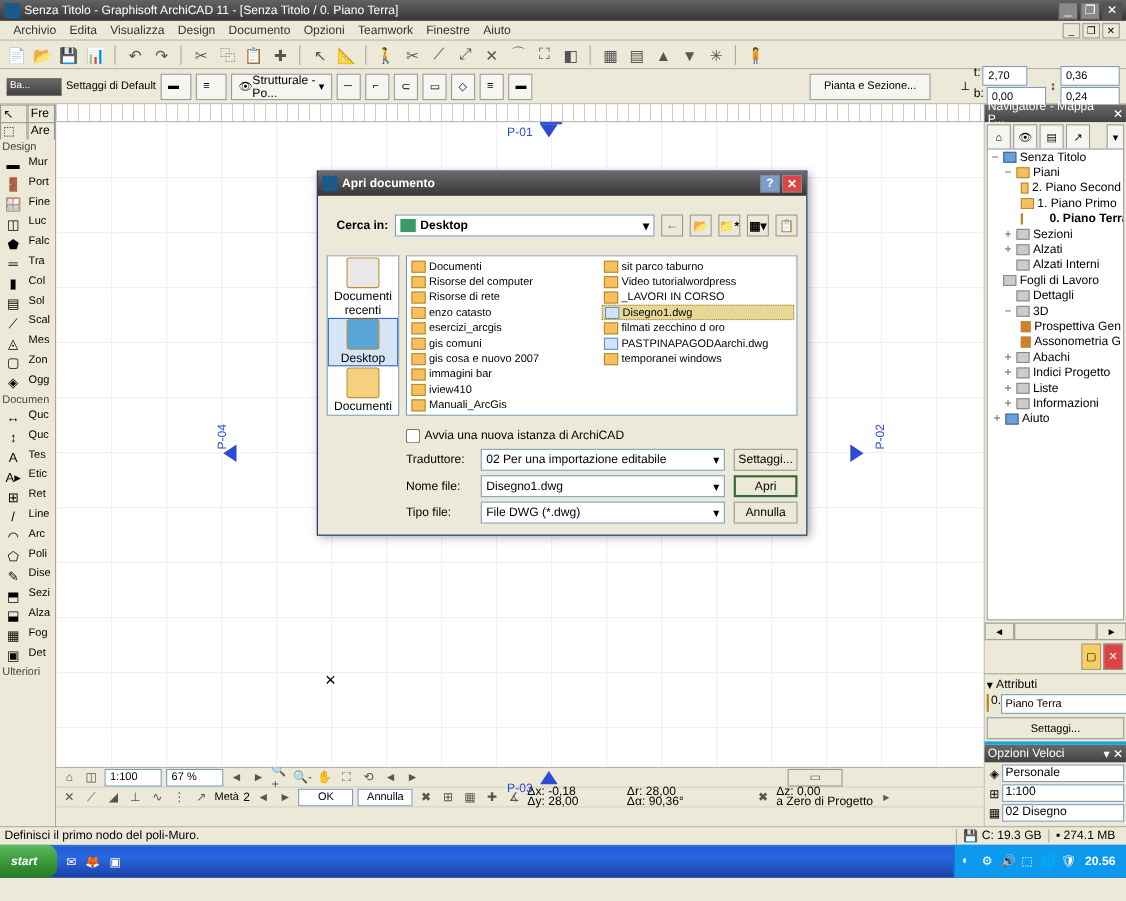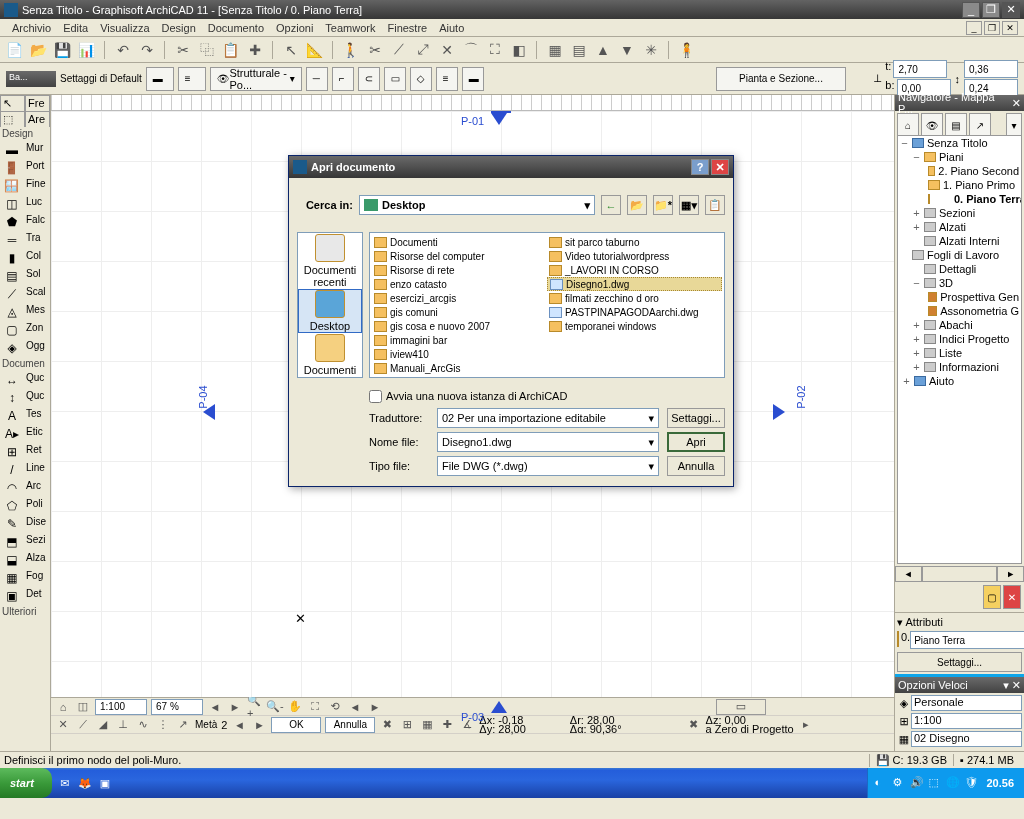--- a/index.html
+++ b/index.html
@@ -179,27 +179,27 @@
   <div class="info-btn" style="width:28px">≡</div>
   <div class="info-btn" style="width:92px">👁 <span>Strutturale - Po...</span> ▾</div>
   <div class="info-btn" style="width:22px">─</div>
   <div class="info-btn" style="width:22px">⌐</div>
   <div class="info-btn" style="width:22px">⊂</div>
   <div class="info-btn" style="width:22px">▭</div>
   <div class="info-btn" style="width:22px">◇</div>
   <div class="info-btn" style="width:22px">≡</div>
   <div class="info-btn" style="width:22px">▬</div>
   <div style="flex:1"></div>
-  <button class="info-btn" style="width:130px;justify-content:center">Pianta e Sezione...</button>
+  <button class="info-btn" style="width:110px;justify-content:center">Pianta e Sezione...</button>
   <div style="width:20px"></div>
   <span>⟂</span>
   <div style="display:flex;flex-direction:column;gap:1px">
     <div style="display:flex;gap:2px">
         <span>t:</span>
-        <input class="info-field" style="width: 54px;" value="2,70">
+        <input class="info-field" style="width: 41px;" value="2,70">
       </div>
     <div style="display:flex;gap:2px">
         <span>b:</span>
         <input class="info-field" style="width: 54px;" value="0,00">
       </div>
   </div>
   <span>↕</span>
   <div style="display:flex;flex-direction:column;gap:1px">
     <input class="info-field" style="width: 54px;" value="0,36">
     <input class="info-field" style="width: 54px;" value="0,24">

